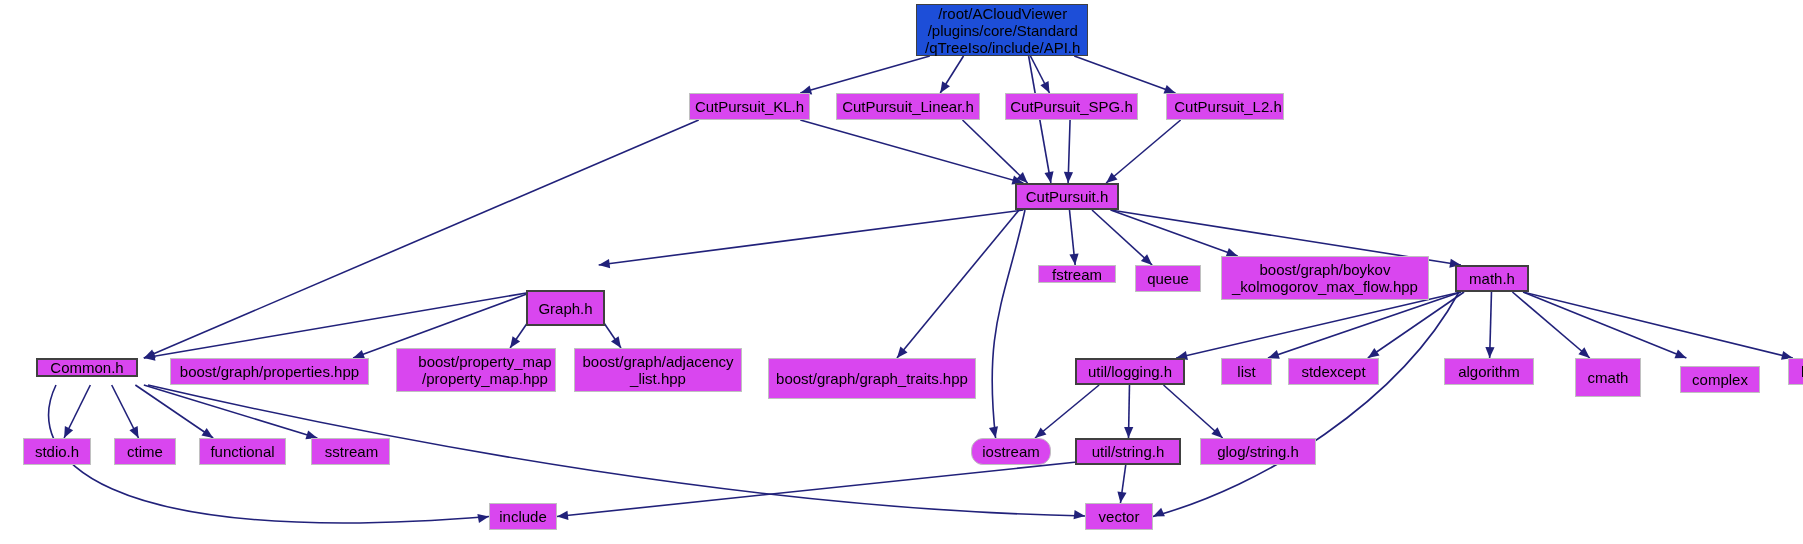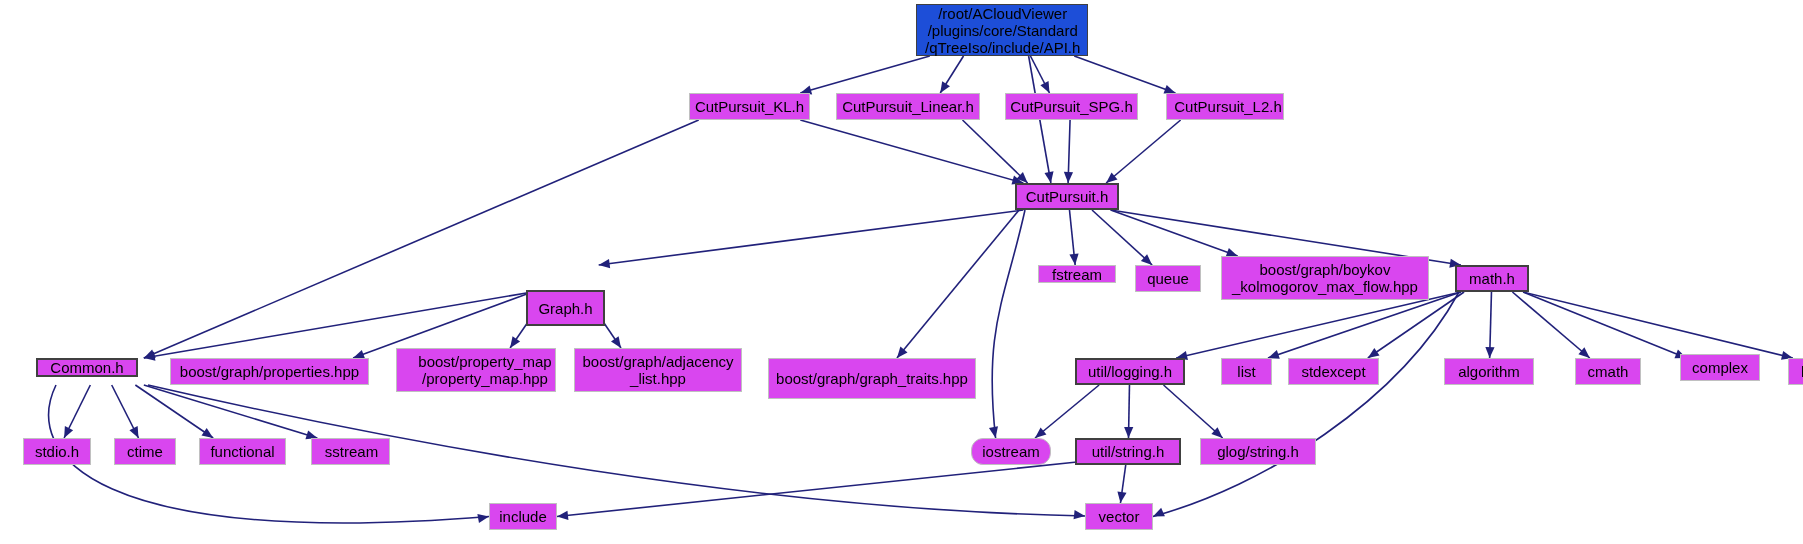--- a/index.html
+++ b/index.html
@@ -165,22 +165,22 @@
       <div class="node" style="left: 170px; top: 358px; width: 199px; height: 27px;"><span>boost/graph/properties.hpp</span></div>
       <div class="node" style="left: 396px; top: 348px; width: 160px; height: 44px; padding-left: 24px;"><span>boost/property_map
 /property_map.hpp</span></div>
       <div class="node" style="left: 574px; top: 348px; width: 168px; height: 44px;"><span>boost/graph/adjacency
 _list.hpp</span></div>
       <div class="node" style="left: 768px; top: 358px; width: 208px; height: 41px;"><span>boost/graph/graph_traits.hpp</span></div>
       <div class="node strong" style="left: 1075px; top: 358px; width: 110px; height: 27px;"><span>util/logging.h</span></div>
       <div class="node" style="left: 1221px; top: 358px; width: 51px; height: 27px;"><span>list</span></div>
       <div class="node" style="left: 1288px; top: 358px; width: 91px; height: 27px;"><span>stdexcept</span></div>
       <div class="node" style="left: 1444px; top: 358px; width: 90px; height: 27px;"><span>algorithm</span></div>
-      <div class="node" style="left: 1575px; top: 358px; width: 66px; height: 27px;"><span>cmath</span></div>
-      <div class="node" style="left: 1680px; top: 354px; width: 80px; height: 27px;"><span>complex</span></div>
+      <div class="node" style="left: 1575px; top: 358px; width: 66px; height: 39px;"><span>cmath</span></div>
+      <div class="node" style="left: 1680px; top: 366px; width: 80px; height: 27px;"><span>complex</span></div>
       <div class="node" style="left: 1788px; top: 358px; width: 60px; height: 27px;"><span>limits</span></div>
       <div class="node" style="left: 23px; top: 438px; width: 68px; height: 27px;"><span>stdio.h</span></div>
       <div class="node" style="left: 114px; top: 438px; width: 62px; height: 27px;"><span>ctime</span></div>
       <div class="node" style="left: 199px; top: 438px; width: 87px; height: 27px;"><span>functional</span></div>
       <div class="node" style="left: 311px; top: 438px; width: 79px; height: 27px; padding-left: 8px;"><span>sstream</span></div>
       <div class="node" style="left: 971px; top: 438px; width: 80px; height: 27px; border-radius: 12px;"><span>iostream</span></div>
       <div class="node strong" style="left: 1075px; top: 438px; width: 106px; height: 27px;"><span>util/string.h</span></div>
       <div class="node" style="left: 1200px; top: 438px; width: 116px; height: 27px;"><span>glog/string.h</span></div>
       <div class="node" style="left: 489px; top: 503px; width: 68px; height: 27px;"><span>include</span></div>
       <div class="node" style="left: 1085px; top: 503px; width: 68px; height: 27px;"><span>vector</span></div>

